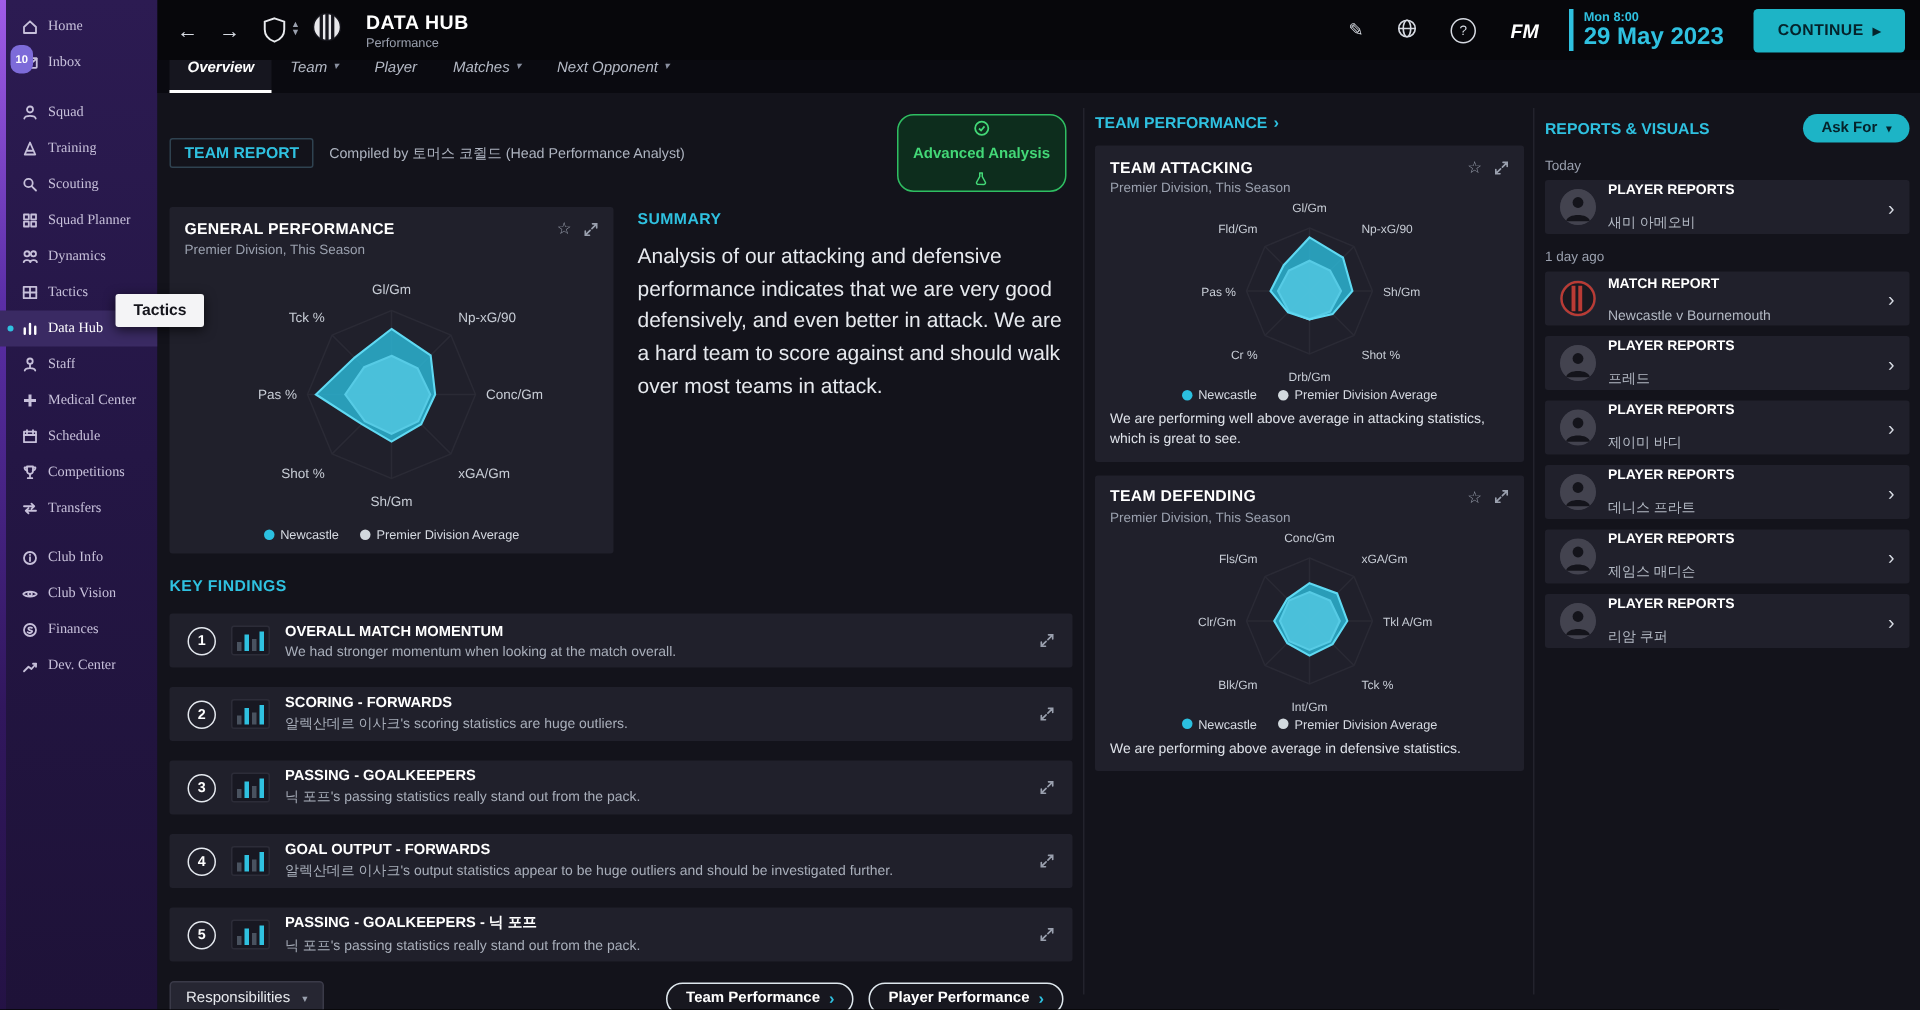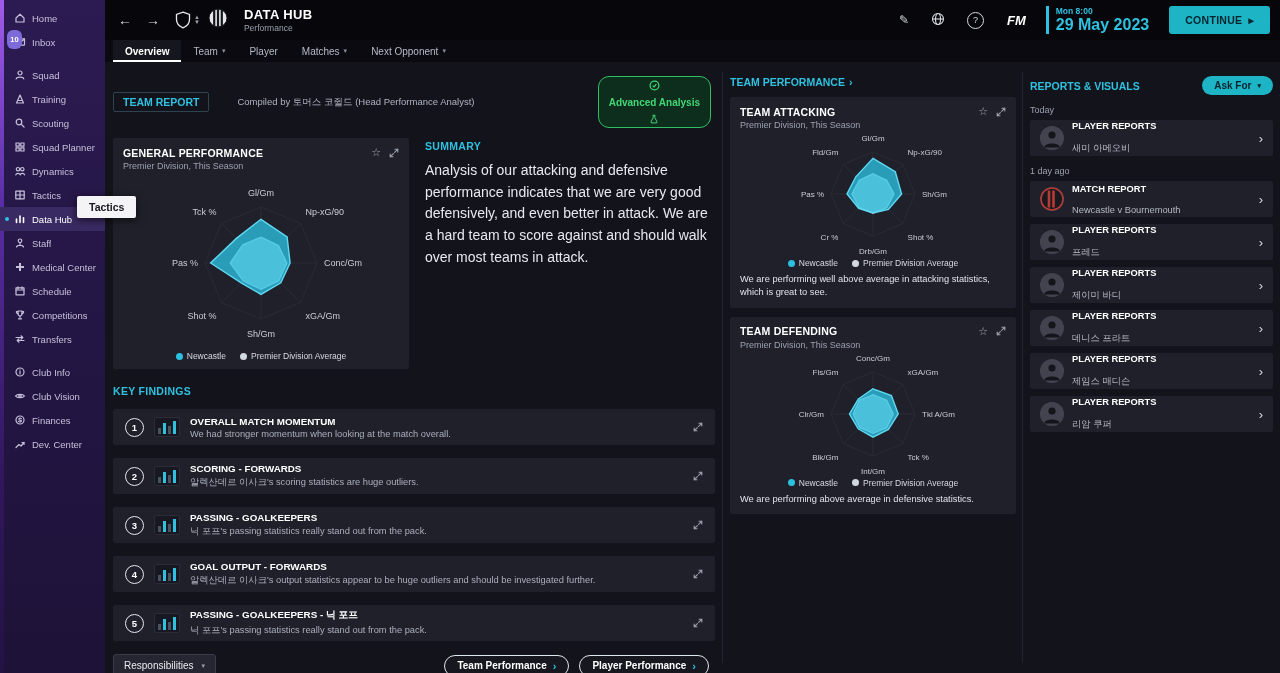--- a/index.html
+++ b/index.html
@@ -11,21 +11,21 @@
            background:linear-gradient(180deg,#2c1b52 0%,#241645 45%,#1e1238 100%);padding-top:6px;}
   .sidebar::before{content:"";position:absolute;left:0;top:0;width:4px;height:100%;
            background:linear-gradient(180deg,#a05ce8,#5a2ea6 30%,#31175e 70%,#241245);}
   .side-group{margin-bottom:9px;}
   .side-item{position:relative;display:flex;align-items:center;gap:6px;height:24px;padding:0 4px 0 14px;
              color:#c7c0da;font-size:9.5px;cursor:default;}
   .side-item.selected{background:#3a2a63;color:#fff;}
   .side-item.selected::before{content:"";position:absolute;left:5px;top:50%;transform:translateY(-50%);
              width:4px;height:4px;border-radius:50%;background:#2fc1e0;}
   .side-item svg{width:12px;height:12px;flex:0 0 12px;}
-  .side-label{white-space:nowrap;overflow:hidden;text-overflow:ellipsis;}
+  .side-label{white-space:nowrap;overflow:hidden;text-overflow:ellipsis;font-family:Liberation Serif, serif;}
   .side-badge{position:absolute;left:7px;top:0;background:#7d6bd9;color:#fff;font-size:7.5px;
              min-width:11px;height:19px;border-radius:6px;display:flex;align-items:center;
              justify-content:center;padding:0 2px;font-weight:bold;}
   .tooltip{position:absolute;left:77px;top:196px;z-index:60;background:#f4f4f6;color:#15151c;
            font-size:10.5px;font-weight:bold;padding:5px 12px;border-radius:2px;
            box-shadow:0 2px 8px rgba(0,0,0,.65);}
 
   
   .topbar{position:absolute;left:105px;top:0;right:0;height:62px;background:#07070b;}
   .topbar-row1{display:flex;align-items:center;height:40px;padding:0 10px;gap:8px;}
@@ -39,38 +39,38 @@
   .tb-icon{color:#d6dae2;font-size:12px;margin:0 7px;}
   .help-circle{width:15px;height:15px;border:1.2px solid #d6dae2;border-radius:50%;display:flex;
                align-items:center;justify-content:center;font-size:9px;color:#d6dae2;margin:0 7px;}
   .fm-logo{font-size:13px;font-weight:bold;font-style:italic;color:#fff;margin:0 8px;}
   .datetime{border-left:3px solid #2fc1e0;padding-left:7px;margin:0 12px 0 4px;}
   .dt1{font-size:8.5px;color:#2fc1e0;font-weight:bold;}
   .dt2{font-size:16px;color:#2fc1e0;font-weight:bold;margin-top:0;}
   .continue-btn{background:#1db4c6;color:#05232b;font-weight:bold;font-size:10.5px;
                 padding:8px 16px;border-radius:3px;display:flex;align-items:center;gap:6px;letter-spacing:.3px;}
   .tabs{display:flex;align-items:stretch;height:22px;padding-left:8px;background:#0a0a10;}
-  .tab{display:flex;align-items:center;gap:4px;padding:0 12px;font-size:10px;color:#b5bac6;position:relative;}
+  .tab{display:flex;align-items:flex-start;gap:4px;padding:0 12px;font-size:10px;color:#b5bac6;position:relative;font-style:italic;}
   .tab.selected{background:#16161f;color:#fff;font-weight:bold;}
   .tab.selected::after{content:"";position:absolute;left:0;right:0;bottom:0;height:2px;background:#fff;}
   .tab .caret{font-size:7px;color:#8a90a0;}
 
   
   main{position:absolute;left:105px;top:62px;right:0;bottom:0;background:#13131b;}
   .vsep{position:absolute;top:10px;bottom:10px;width:1px;background:#23232d;}
   #vsep1{left:617px;} #vsep2{left:917px;}
 
   .col1{position:absolute;left:8px;top:14px;width:602px;bottom:8px;display:flex;flex-direction:column;}
   .col2{position:absolute;left:625px;top:14px;width:286px;}
   .col3{position:absolute;left:925px;top:14px;width:243px;}
 
   .report-head{display:flex;align-items:center;margin-bottom:10px;}
   .report-title{border:1px solid #2f4250;color:#2fc1e0;font-weight:bold;font-size:10.5px;
                 padding:3px 9px;border-radius:2px;}
-  .compiled{font-size:9.5px;color:#aeb4c0;margin-left:28px;}
+  .compiled{font-size:9.5px;color:#aeb4c0;margin-left:10px;}
   .adv-pill{margin-left:auto;display:flex;align-items:center;gap:6px;background:#0d2d1d;
             border:1px solid #2fbe62;color:#43d877;font-size:10px;font-weight:bold;
             padding:3px 10px;border-radius:11px;margin-right:4px;flex-direction:column;}
 
   .row2{display:flex;gap:16px;}
   .card{background:#20202b;border-radius:2px;padding:8px 10px;box-sizing:border-box;}
   .gp-card{width:296px;flex:0 0 296px;}
   .card-head{display:flex;align-items:center;}
   .card-title{font-size:10.5px;font-weight:bold;color:#fff;flex:1;letter-spacing:.2px;}
   .card-icons{display:flex;gap:8px;color:#8a90a0;align-items:center;}

